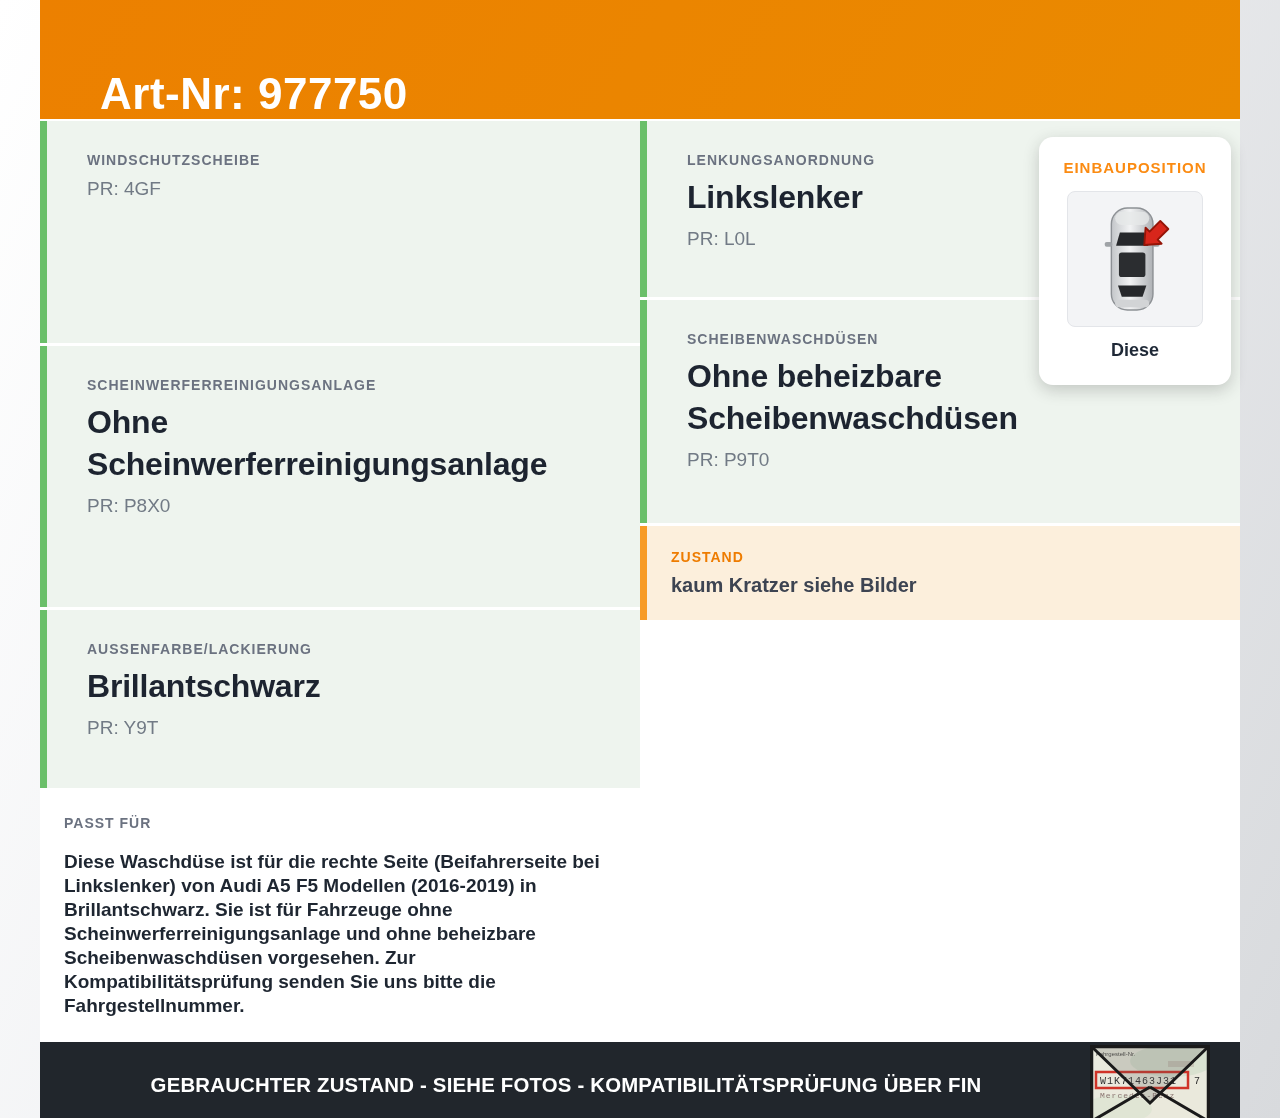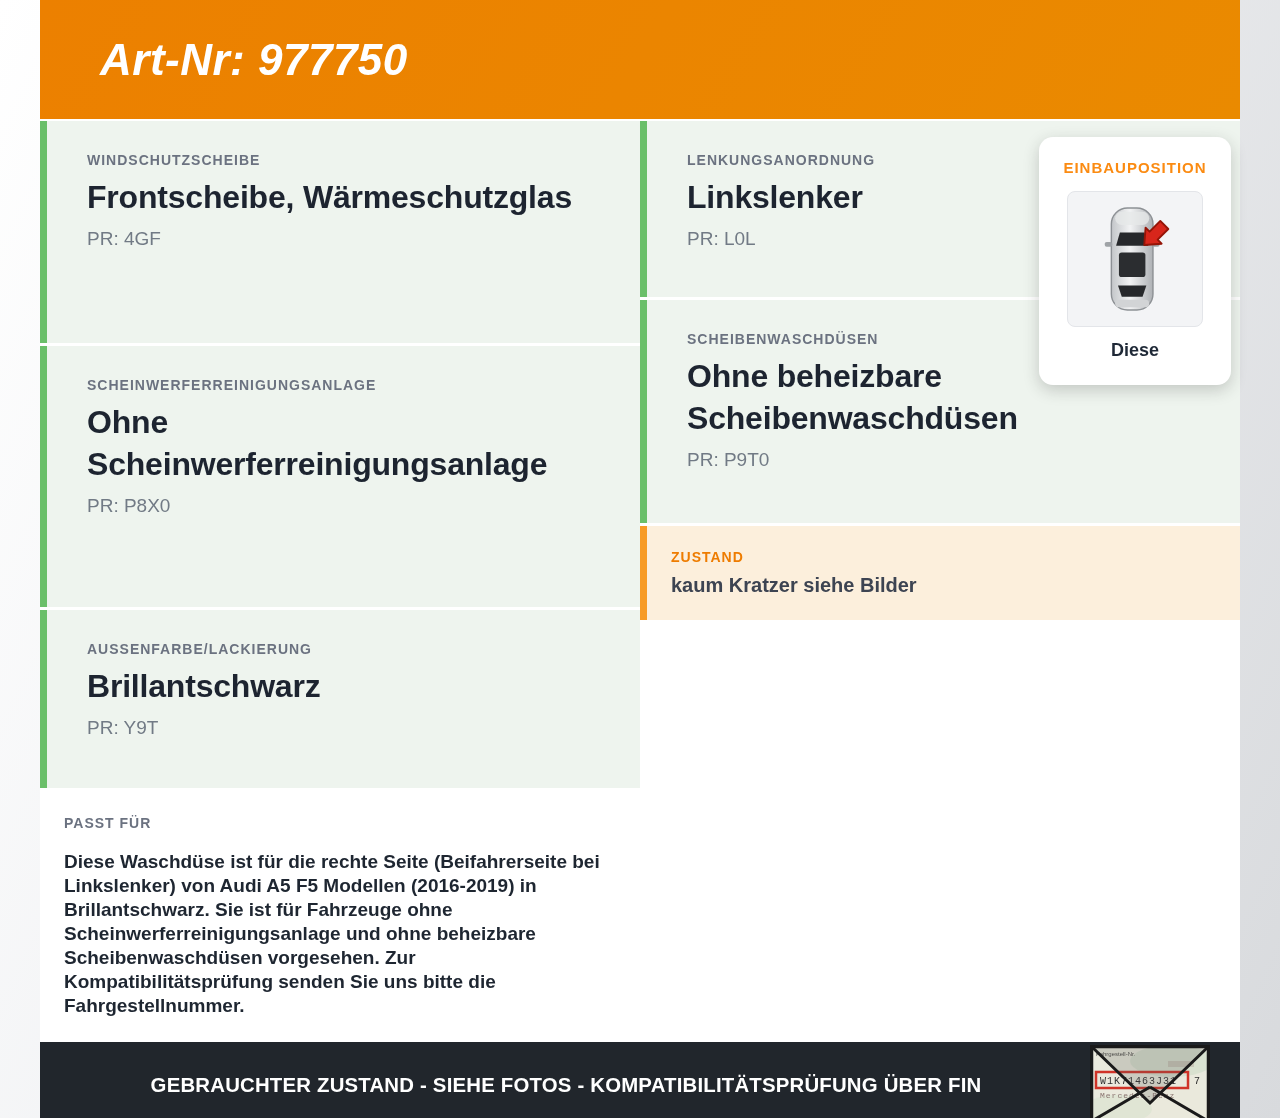--- a/index.html
+++ b/index.html
@@ -7,21 +7,21 @@
   body {
     font-family:"Liberation Sans", sans-serif;
     background:linear-gradient(115deg, #ffffff 0%, #f1f2f4 40%, #d8dadd 100%);
   }
   .page { position:relative; width:1200px; height:1118px; margin:0 40px; display:flex; flex-direction:column; }
 
   
   .header {
     height:119px; flex:0 0 119px;
     background:linear-gradient(120deg,#ec8000 0%, #ea8a00 100%);
-    display:flex; align-items:center; padding-left:60px;font-style:italic;
+    display:flex; align-items:flex-end; padding-left:60px;
   }
   .header .title { color:#ffffff; font-size:44px; font-weight:800; letter-spacing:.5px; }
 
   
   .content { flex:1 1 auto; background:#ffffff; display:flex; position:relative; }
   .col { width:600px; display:flex; flex-direction:column; }
   .col > :first-child { margin-top:2px; }
 
   .card {
     background:#eef4ee; border-left:7px solid #6abf69;
@@ -80,21 +80,20 @@
 
   <header class="header">
     <h1 class="title">Art-Nr: 977750</h1>
   </header>
 
   <div class="content">
 
     <div class="col">
       <section class="card" style="min-height:222px">
         <div class="card-label">WINDSCHUTZSCHEIBE</div>
-        <h2 class="card-title">Frontscheibe, Wärmeschutzglas</h2>
         <div class="card-pr">PR: 4GF</div>
       </section>
       <section class="card" style="min-height:261px">
         <div class="card-label">SCHEINWERFERREINIGUNGSANLAGE</div>
         <h2 class="card-title">Ohne Scheinwerferreinigungsanlage</h2>
         <div class="card-pr">PR: P8X0</div>
       </section>
       <section class="card" style="min-height:178px">
         <div class="card-label">AUSSENFARBE/LACKIERUNG</div>
         <h2 class="card-title">Brillantschwarz</h2>

